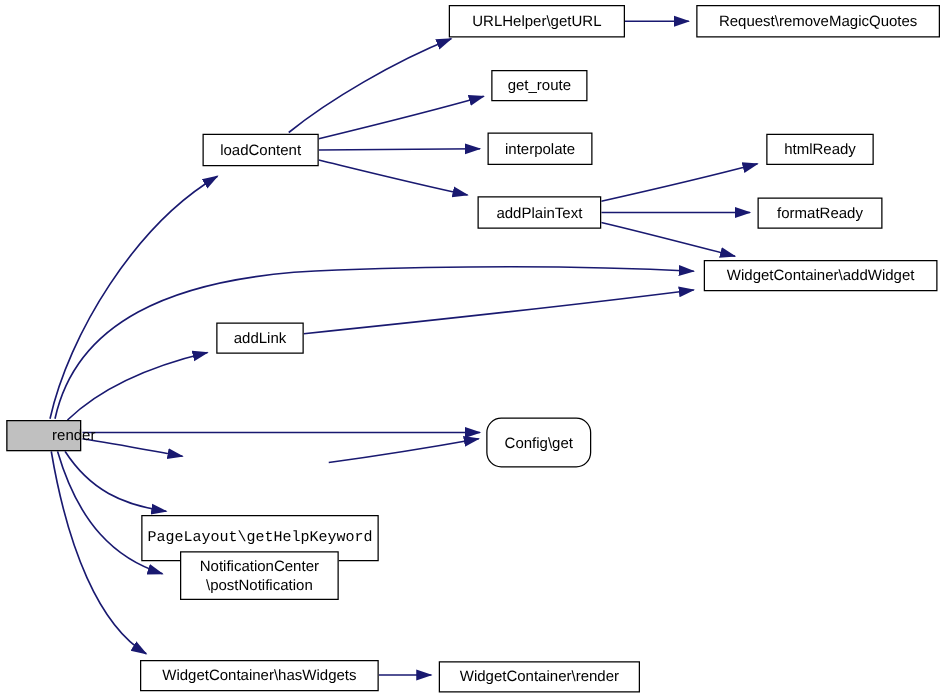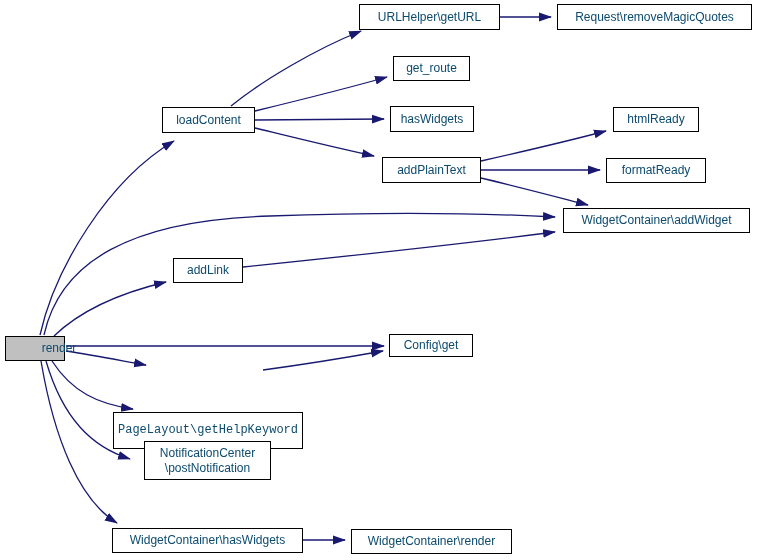--- a/index.html
+++ b/index.html
@@ -20,21 +20,21 @@
     left: 0;
     top: 0;
     width: 759px;
     height: 560px;
   }
   .node {
     position: absolute;
     box-sizing: border-box;
     background: #ffffff;
     border: 1px solid #000000;
-    color: #0c4a6e;
+    color: #000000;
     font-size: 12px;
     line-height: 1.2;
     display: flex;
     align-items: center;
     justify-content: center;
     text-align: center;
     white-space: pre-line;
     cursor: pointer;
   }
   .node.root {
@@ -83,33 +83,33 @@
   <div class="node root" style="left:5px;top:336px;width:60px;height:25px;">render</div>
 
   <div class="node" style="left:162px;top:107px;width:93px;height:26px;">loadContent</div>
 
   <div class="node" style="left:359px;top:4px;width:141px;height:26px;">URLHelper\getURL</div>
 
   <div class="node" style="left:557px;top:4px;width:195px;height:26px;">Request\removeMagicQuotes</div>
 
   <div class="node" style="left:393px;top:56px;width:77px;height:25px;">get_route</div>
 
-  <div class="node" style="left:390px;top:106px;width:84px;height:26px;">hasWidgets</div>
+  <div class="node" style="left:390px;top:106px;width:84px;height:26px;">interpolate</div>
 
   <div class="node" style="left:382px;top:157px;width:99px;height:26px;">addPlainText</div>
 
   <div class="node" style="left:613px;top:107px;width:86px;height:25px;">htmlReady</div>
 
   <div class="node" style="left:606px;top:158px;width:100px;height:25px;">formatReady</div>
 
   <div class="node" style="left:563px;top:208px;width:187px;height:25px;">WidgetContainer\addWidget</div>
 
   <div class="node" style="left:173px;top:258px;width:70px;height:25px;">addLink</div>
 
-  <div class="node" style="left:389px;top:334px;width:84px;height:23px;">Config\get</div>
+  <div class="node" style="left:389px;top:334px;width:84px;height:40px;border-radius:12px;">Config\get</div>
 
 
   <div class="node" style="left:113px;top:412px;width:190px;height:37px;font-family:Liberation Mono, monospace;">PageLayout\getHelpKeyword</div>
 
   <div class="node" style="left:144px;top:441px;width:127px;height:39px;">NotificationCenter
 \postNotification</div>
 
   <div class="node" style="left:112px;top:528px;width:191px;height:25px;">WidgetContainer\hasWidgets</div>
 
   <div class="node" style="left:351px;top:529px;width:161px;height:25px;">WidgetContainer\render</div>

